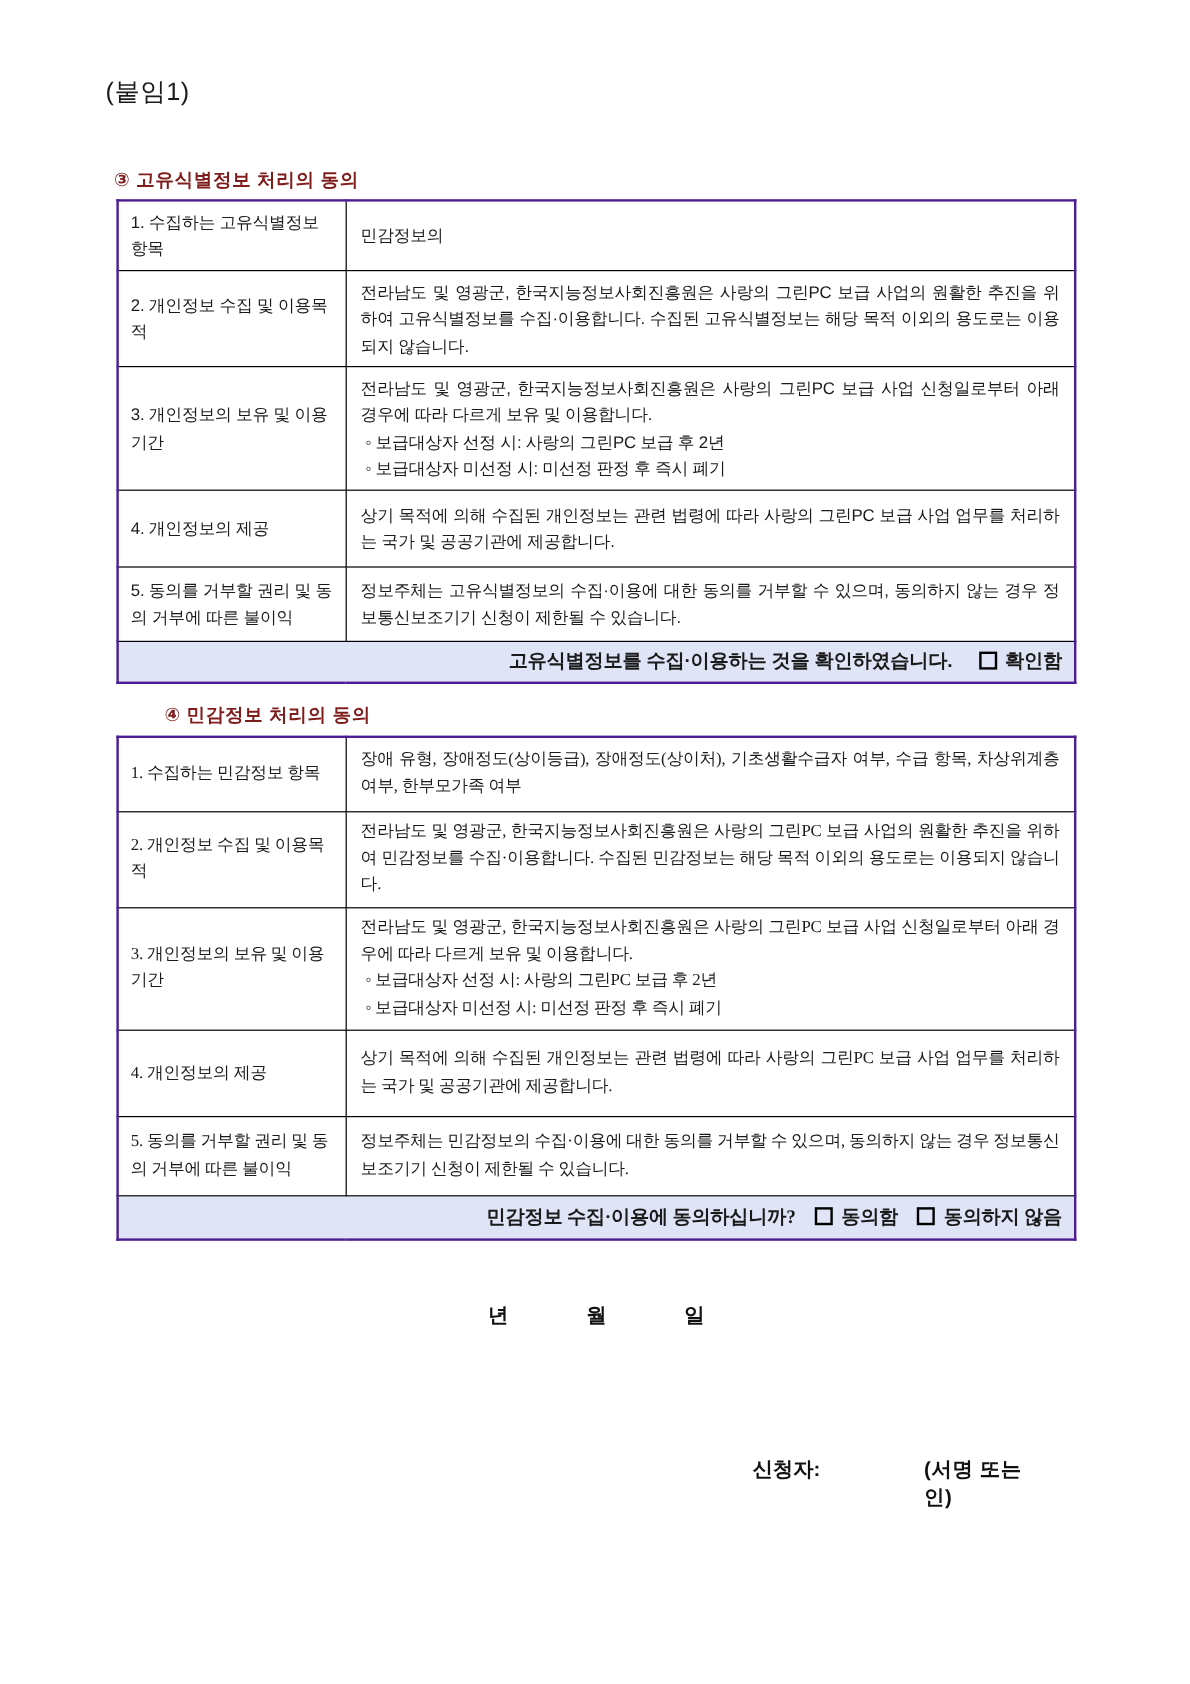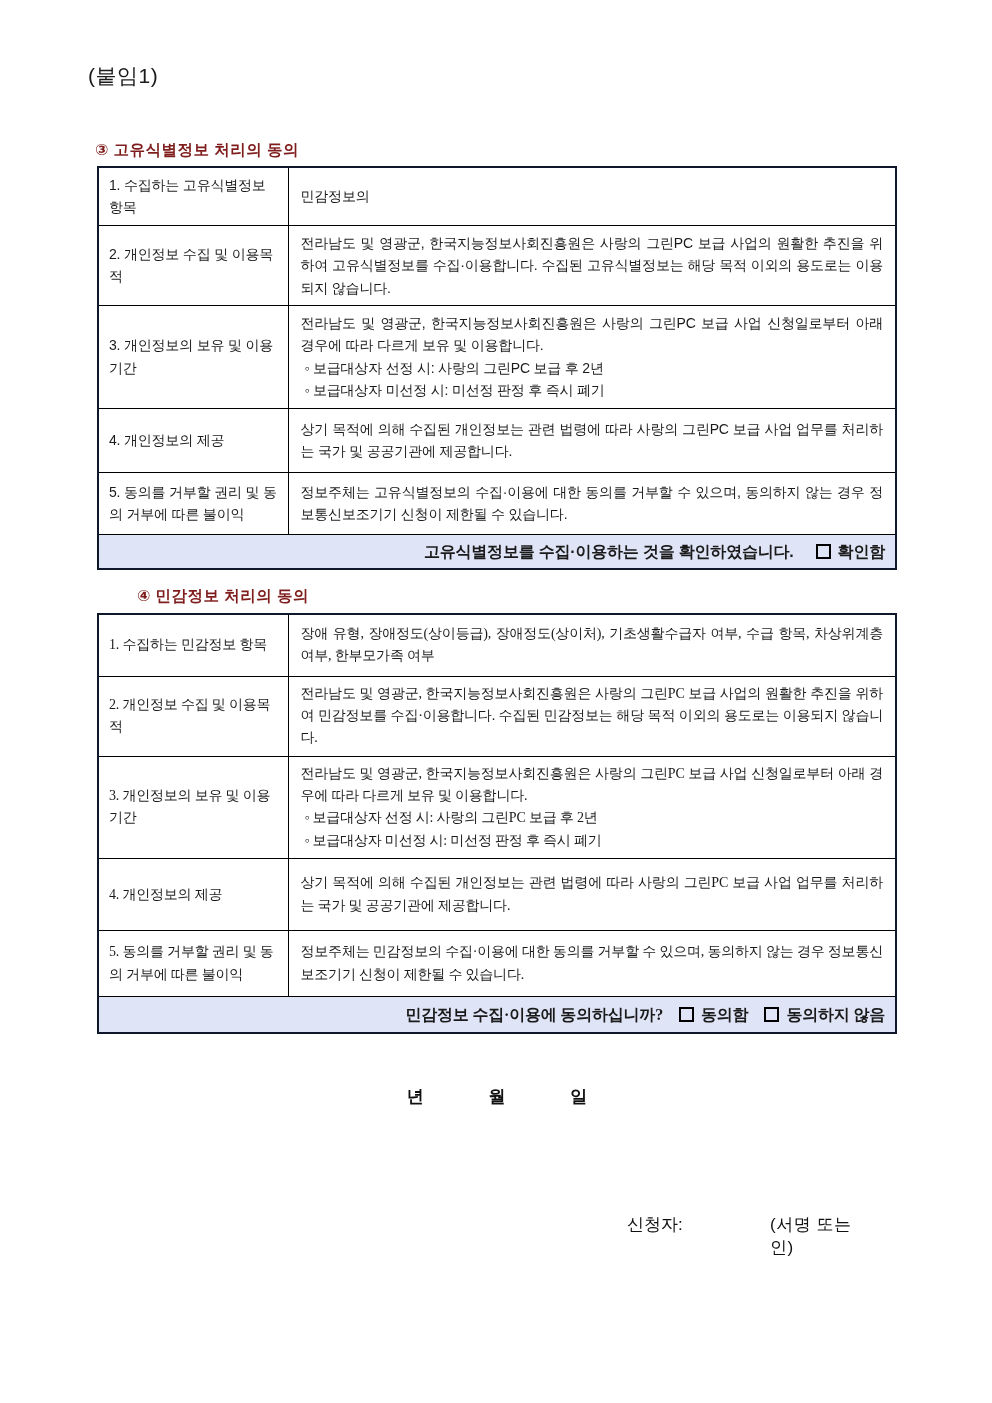--- a/index.html
+++ b/index.html
@@ -19,21 +19,21 @@
   .section-heading {
     position: absolute; left: 95px;
     font-size: 15.5px; font-weight: bold; color: #7f1d1d; letter-spacing: 0.5px;
   }
   #sec3-heading { top: 140px; }
   #sec4-heading { top: 586px; margin-left: 42px; }
 
   table.consent-table {
     position: absolute; left: 97px; width: 800px;
     border-collapse: collapse; table-layout: fixed;
-    border: 2px solid #0f172a;
+    border: 2px solid #4c1d95;
   }
   #table1 { top: 166px; }
   #table2 { top: 613px; font-family: Liberation Serif, serif; }
 
   td {
     border: 1px solid #000000;
     font-size: 14px; line-height: 1.6;
     vertical-align: middle;
     color: #1a1a1a;
   }
@@ -74,21 +74,21 @@
   .checkbox.first-gap { margin-left: 22px; }
 
   .date-line {
     position: absolute; left: 97px; top: 1085px; width: 800px;
     text-align: center; font-size: 17px; font-weight: bold; color: #111111;
   }
   .date-line .date-unit { display: inline-block; margin: 0 30px; }
 
   .signature-line {
     position: absolute; left: 0; top: 1213px; width: 864px; height: 30px;
-    font-size: 17px; font-weight: normal; color: #111111;
+    font-size: 17px; font-weight: bold; color: #111111;
   }
   .signature-line .applicant { position: absolute; left: 627px; top: 0; }
   .signature-line .signature-note { position: absolute; left: 770px; top: 0; letter-spacing: 0.5px; }
 </style>
 </head>
 <body>
 
 <div class="page">
 
   <div class="attachment-label">(붙임1)</div>

